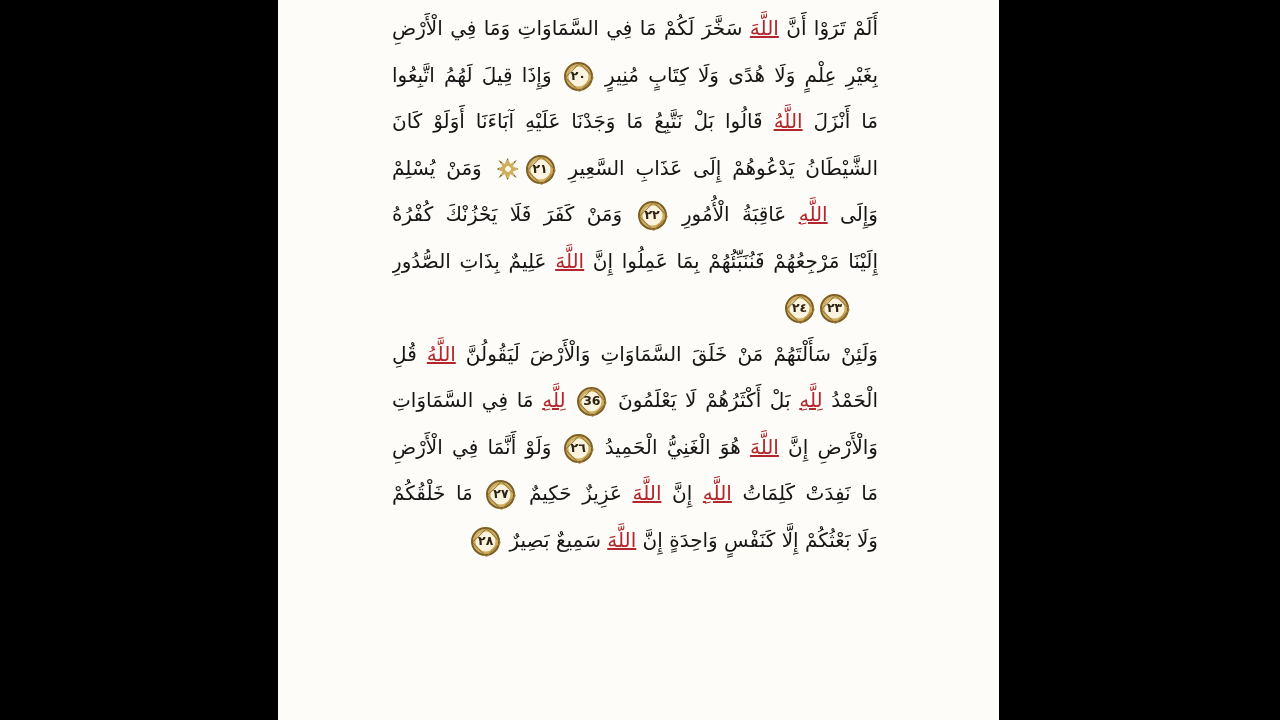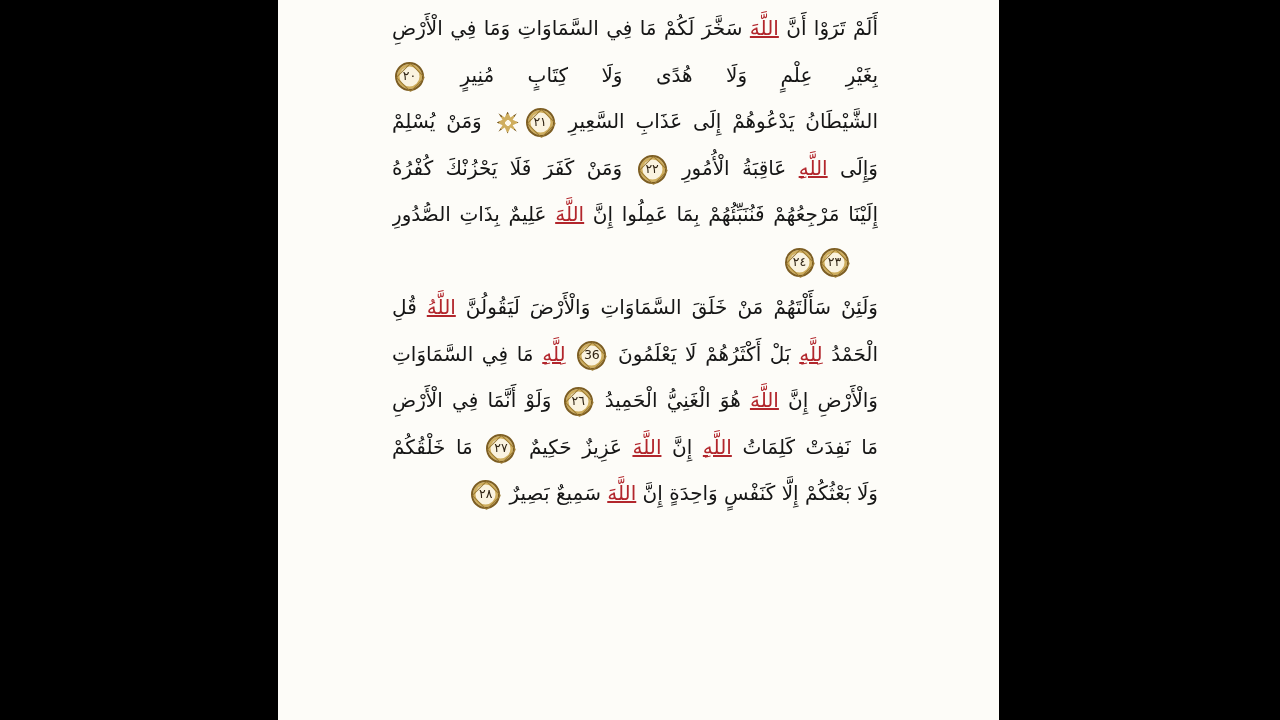--- a/index.html
+++ b/index.html
@@ -40,40 +40,41 @@
     box-sizing:border-box;
   }
   .ayah-marker::before{
     content:"";position:absolute;width:19px;height:19px;left:3px;top:3px;
     border:1.5px solid #9b7a33;border-radius:2px;
     transform:rotate(45deg);
     z-index:0;
   }
   .ayah-marker .num{
     position:relative;z-index:1;
-    font-size:12.5px;line-height:1;font-weight:normal;color:#2e2212;
+    font-size:12.5px;line-height:1;font-weight:bold;color:#2e2212;
   }
   .hizb-rosette{
     display:inline-block;width:22px;height:22px;margin:0 4px;vertical-align:middle;
     background:radial-gradient(circle at 50% 50%, #fdf8ea 0 18%, #cfae5e 19% 55%, #7c5d22 56% 100%);
     clip-path:polygon(50% 0,63% 27%,92% 8%,73% 37%,100% 50%,73% 63%,92% 92%,63% 73%,50% 100%,37% 73%,8% 92%,27% 63%,0 50%,27% 37%,8% 8%,37% 27%);
   }
 </style>
 </head>
 <body>
 
 <div class="letterbox left"></div>
 <div class="letterbox right"></div>
 
 <div class="page">
   <div class="text-block" id="lines">
       <div class="row" dir="rtl"><span class="seg-text">أَلَمْ تَرَوْا أَنَّ </span><span class="seg-allah">اللَّهَ</span><span class="seg-text"> سَخَّرَ لَكُمْ مَا فِي السَّمَاوَاتِ وَمَا فِي الْأَرْضِ وَأَسْبَغَ</span></div>
       <div class="row" dir="rtl"><span class="seg-text">بِغَيْرِ عِلْمٍ وَلَا هُدًى وَلَا كِتَابٍ مُنِيرٍ </span><span class="ayah-marker">
           <span class="num">٢٠</span>
-        </span></div>
+        </span><span class="seg-text"> وَإِذَا قِيلَ لَهُمُ اتَّبِعُوا</span></div>
+      <div class="row" dir="rtl"><span class="seg-text">مَا أَنْزَلَ </span><span class="seg-allah">اللَّهُ</span><span class="seg-text"> قَالُوا بَلْ نَتَّبِعُ مَا وَجَدْنَا عَلَيْهِ آبَاءَنَا أَوَلَوْ كَانَ</span></div>
       <div class="row" dir="rtl"><span class="seg-text">الشَّيْطَانُ يَدْعُوهُمْ إِلَى عَذَابِ السَّعِيرِ </span><span class="ayah-marker">
           <span class="num">٢١</span>
         </span><span class="hizb-rosette"></span><span class="seg-text"> وَمَنْ يُسْلِمْ</span></div>
       <div class="row" dir="rtl"><span class="seg-text">وَإِلَى </span><span class="seg-allah">اللَّهِ</span><span class="seg-text"> عَاقِبَةُ الْأُمُورِ </span><span class="ayah-marker">
           <span class="num">٢٢</span>
         </span><span class="seg-text"> وَمَنْ كَفَرَ فَلَا يَحْزُنْكَ كُفْرُهُ</span></div>
       <div class="row" dir="rtl"><span class="seg-text">إِلَيْنَا مَرْجِعُهُمْ فَنُنَبِّئُهُمْ بِمَا عَمِلُوا إِنَّ </span><span class="seg-allah">اللَّهَ</span><span class="seg-text"> عَلِيمٌ بِذَاتِ الصُّدُورِ</span></div>
       <div class="row short indent-start" dir="rtl"><span class="ayah-marker">
           <span class="num">٢٣</span>
         </span><span class="ayah-marker">

